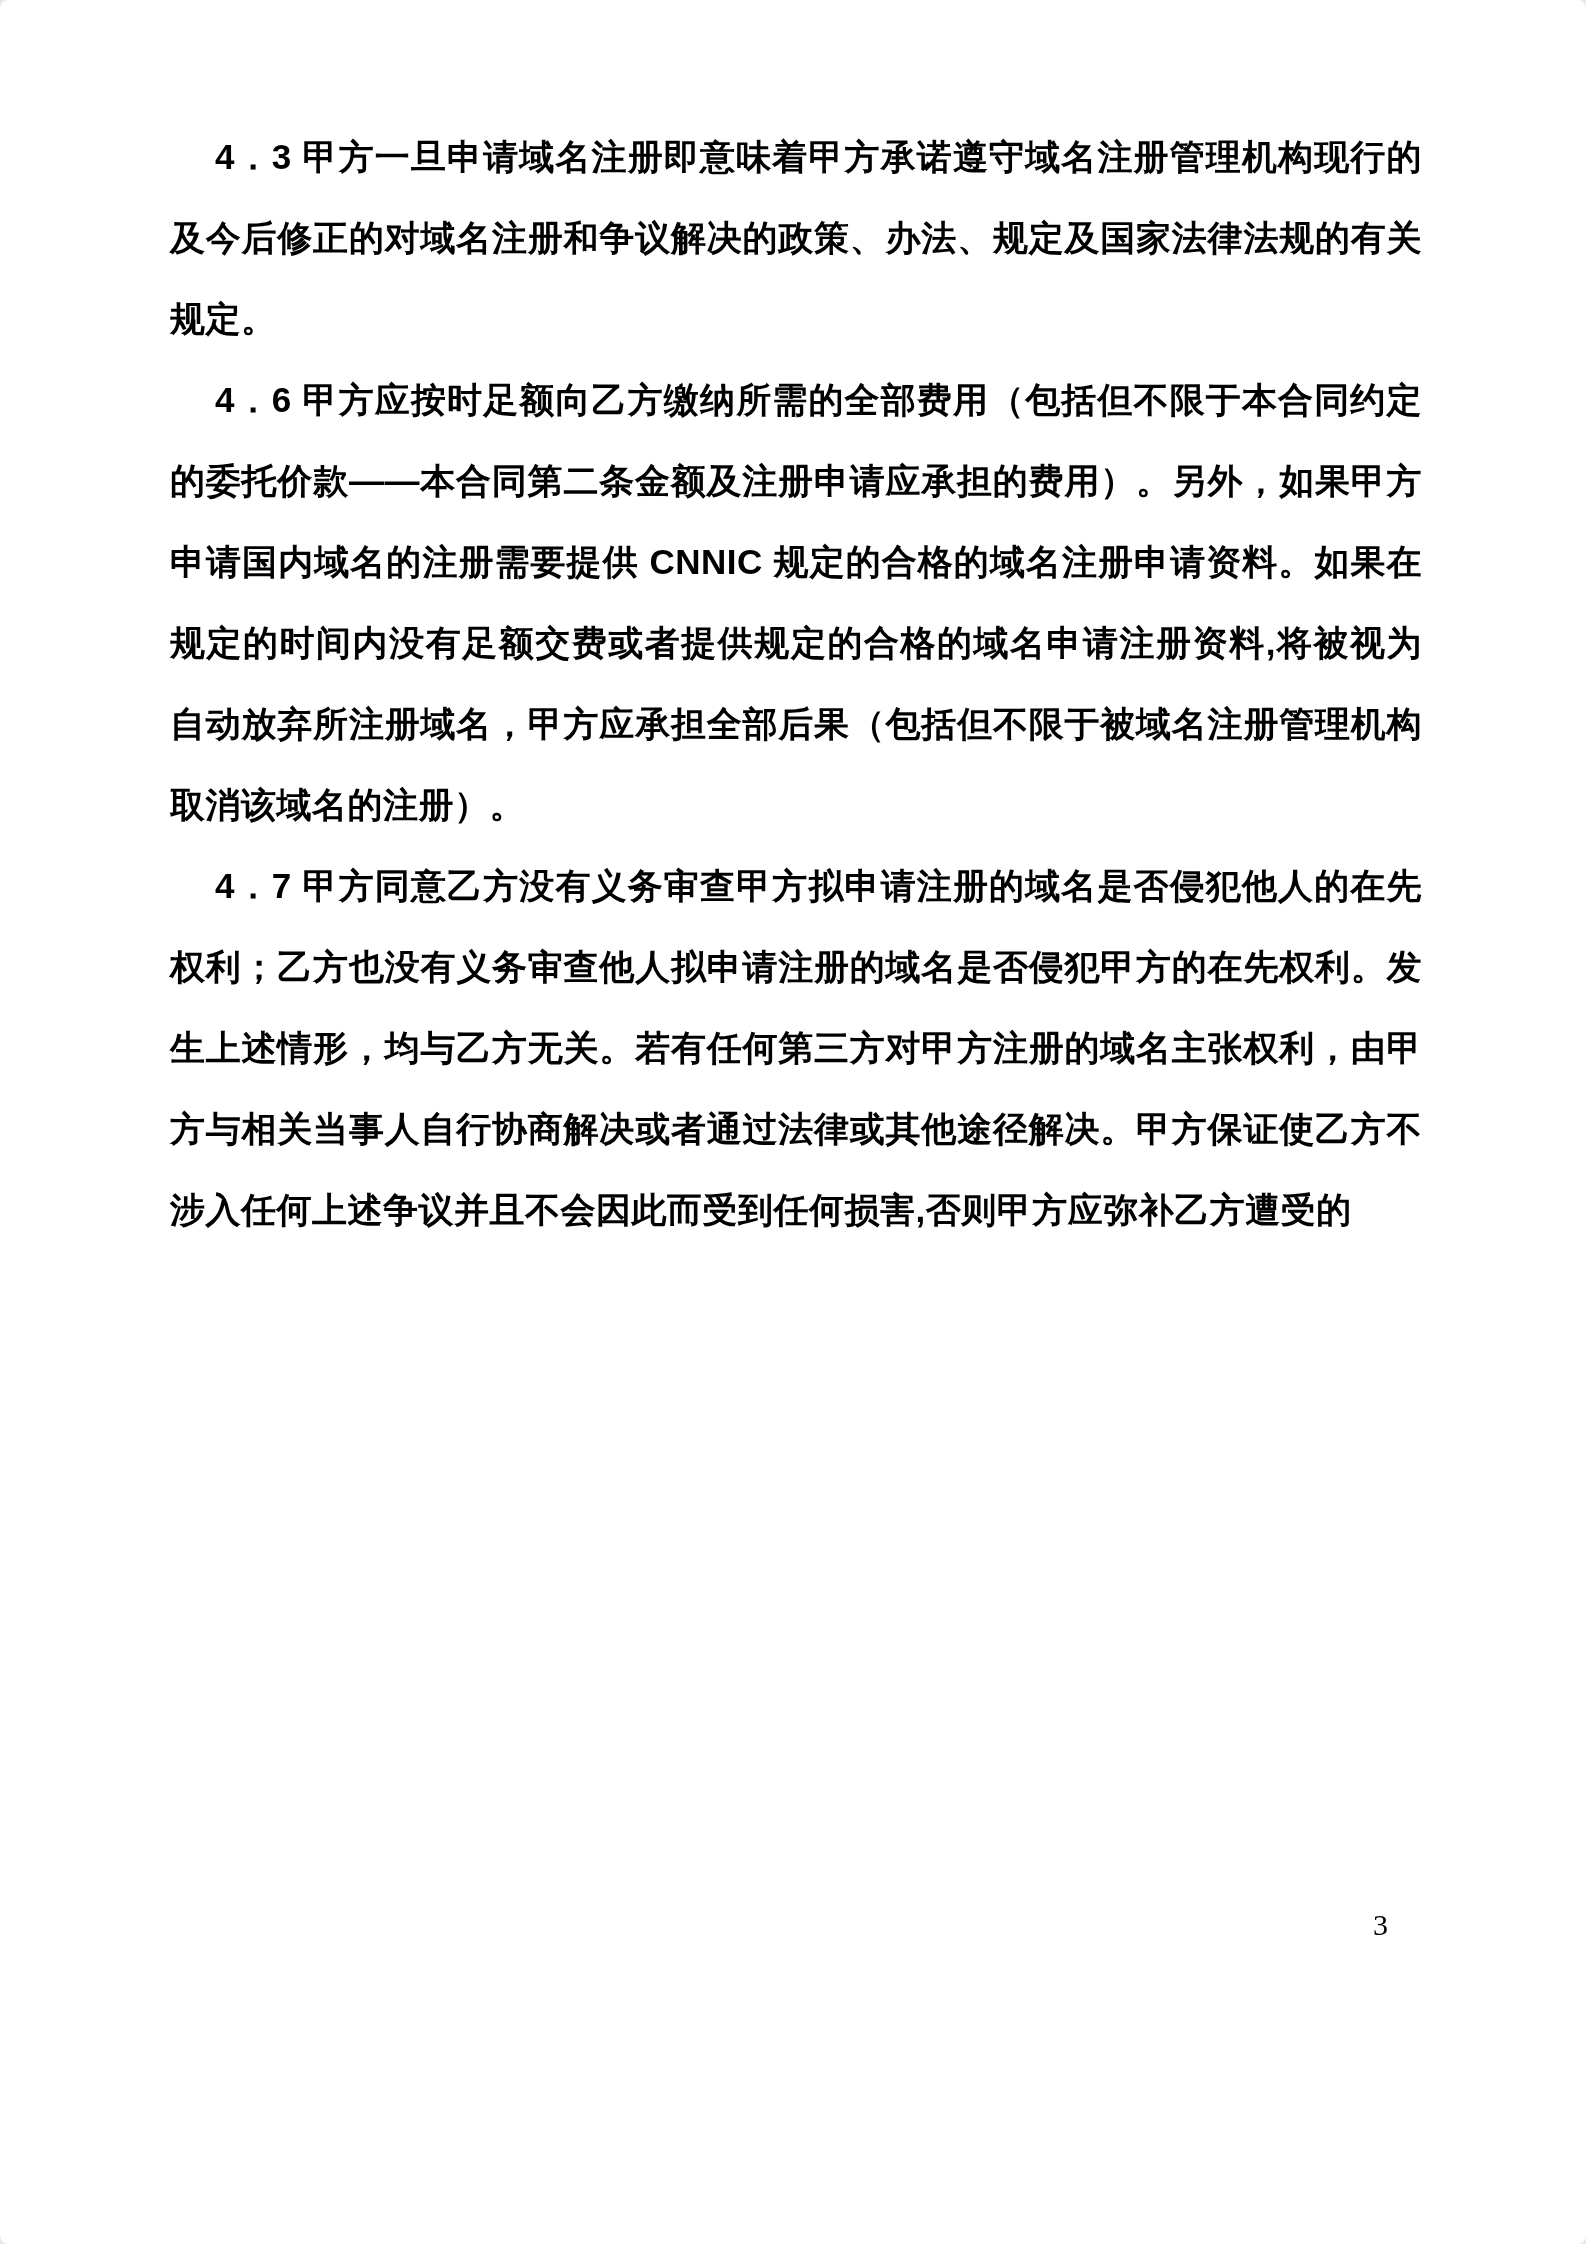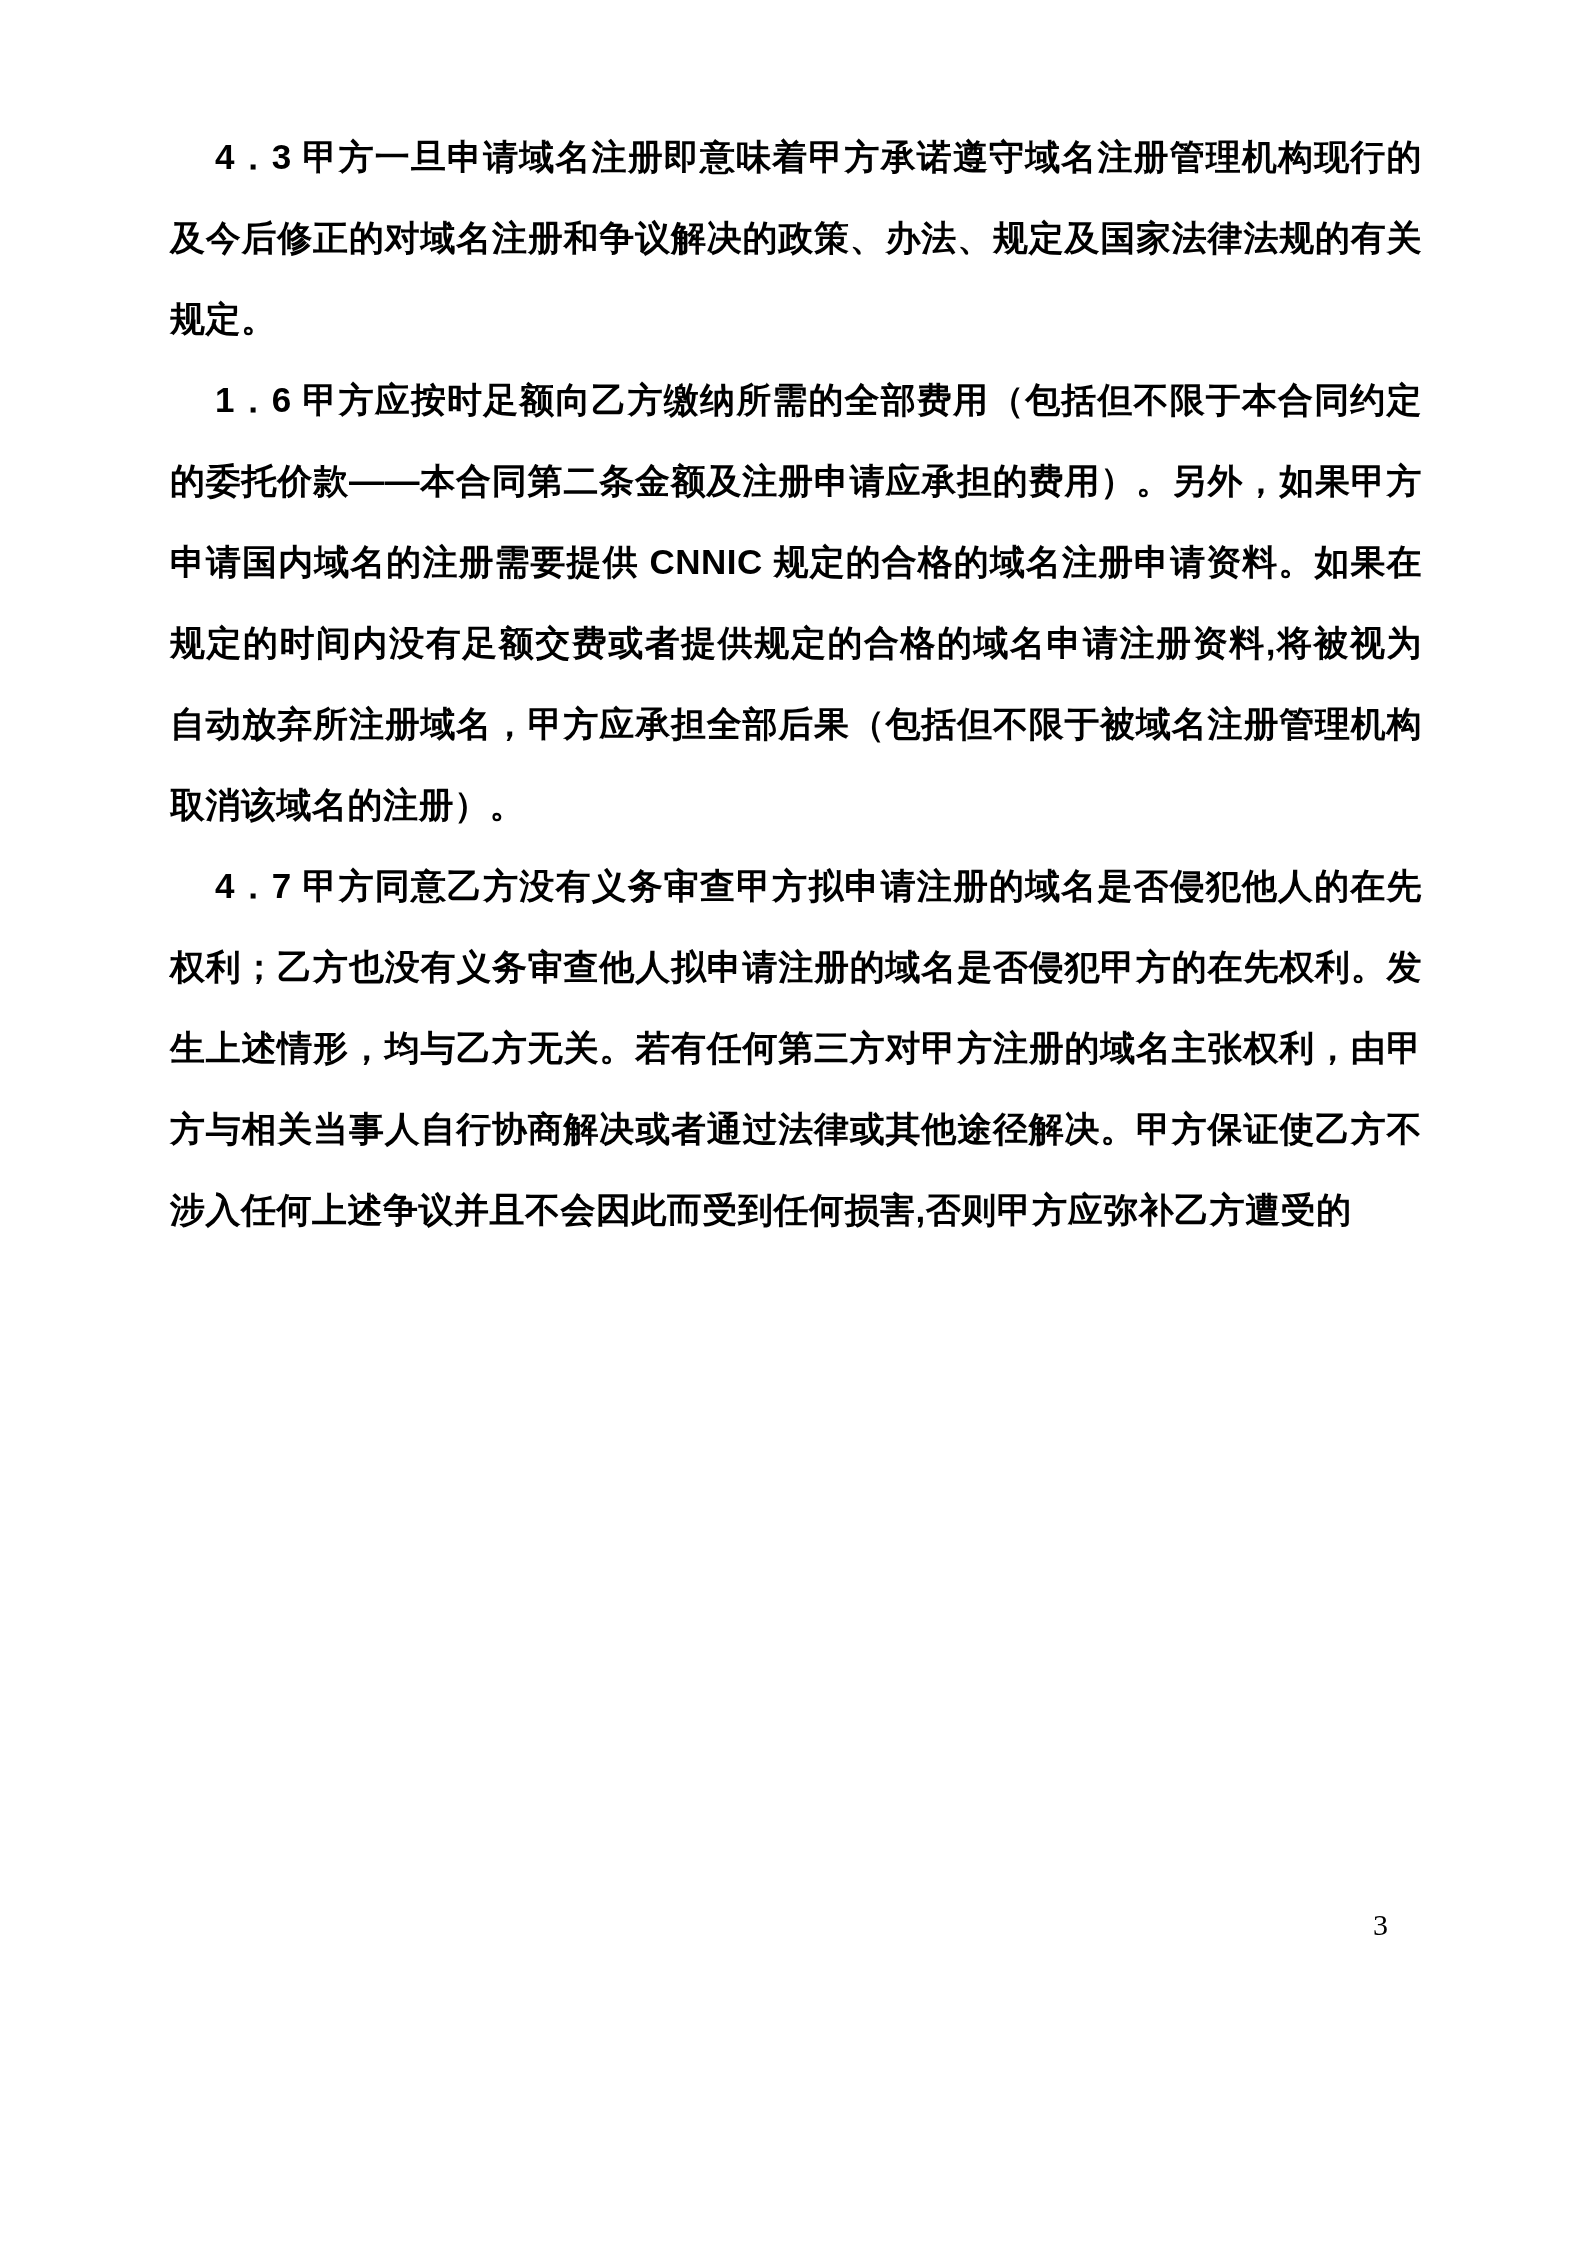--- a/index.html
+++ b/index.html
@@ -1,15 +1,15 @@
 <!DOCTYPE html>
 <html><head>
 <meta charset="utf-8">
 <style>
-  * { box-sizing: border-box; }
+  * { box-sizing: border-box; border-radius: 8px; }
   html, body {
     margin: 0;
     padding: 0;
     background: #e8e8e8;
   }
   .page {
     position: relative;
     width: 1586px;
     height: 2244px;
     margin: 0 auto;
@@ -45,17 +45,17 @@
     color: #000000;
     font-family: "Liberation Serif", "DejaVu Serif", serif;
   }
 </style>
 </head>
 <body>
 
 <div class="page">
   <div class="content">
     <p class="para">4．3 甲方一旦申请域名注册即意味着甲方承诺遵守域名注册管理机构现行的及今后修正的对域名注册和争议解决的政策、办法、规定及国家法律法规的有关规定。</p>
-    <p class="para">1．6 甲方应按时足额向乙方缴纳所需的全部费用（包括但不限于本合同约定的委托价款——本合同第二条金额及注册申请应承担的费用）。另外，如果甲方申请国内域名的注册需要提供 CNNIC 规定的合格的域名注册申请资料。如果在规定的时间内没有足额交费或者提供规定的合格的域名申请注册资料,将被视为自动放弃所注册域名，甲方应承担全部后果（包括但不限于被域名注册管理机构取消该域名的注册）。</p>
+    <p class="para">4．6 甲方应按时足额向乙方缴纳所需的全部费用（包括但不限于本合同约定的委托价款——本合同第二条金额及注册申请应承担的费用）。另外，如果甲方申请国内域名的注册需要提供 CNNIC 规定的合格的域名注册申请资料。如果在规定的时间内没有足额交费或者提供规定的合格的域名申请注册资料,将被视为自动放弃所注册域名，甲方应承担全部后果（包括但不限于被域名注册管理机构取消该域名的注册）。</p>
     <p class="para">4．7 甲方同意乙方没有义务审查甲方拟申请注册的域名是否侵犯他人的在先权利；乙方也没有义务审查他人拟申请注册的域名是否侵犯甲方的在先权利。发生上述情形，均与乙方无关。若有任何第三方对甲方注册的域名主张权利，由甲方与相关当事人自行协商解决或者通过法律或其他途径解决。甲方保证使乙方不涉入任何上述争议并且不会因此而受到任何损害,否则甲方应弥补乙方遭受的</p>
   </div>
   <div class="page-number">3</div>
 </div>
 
 </body></html>

